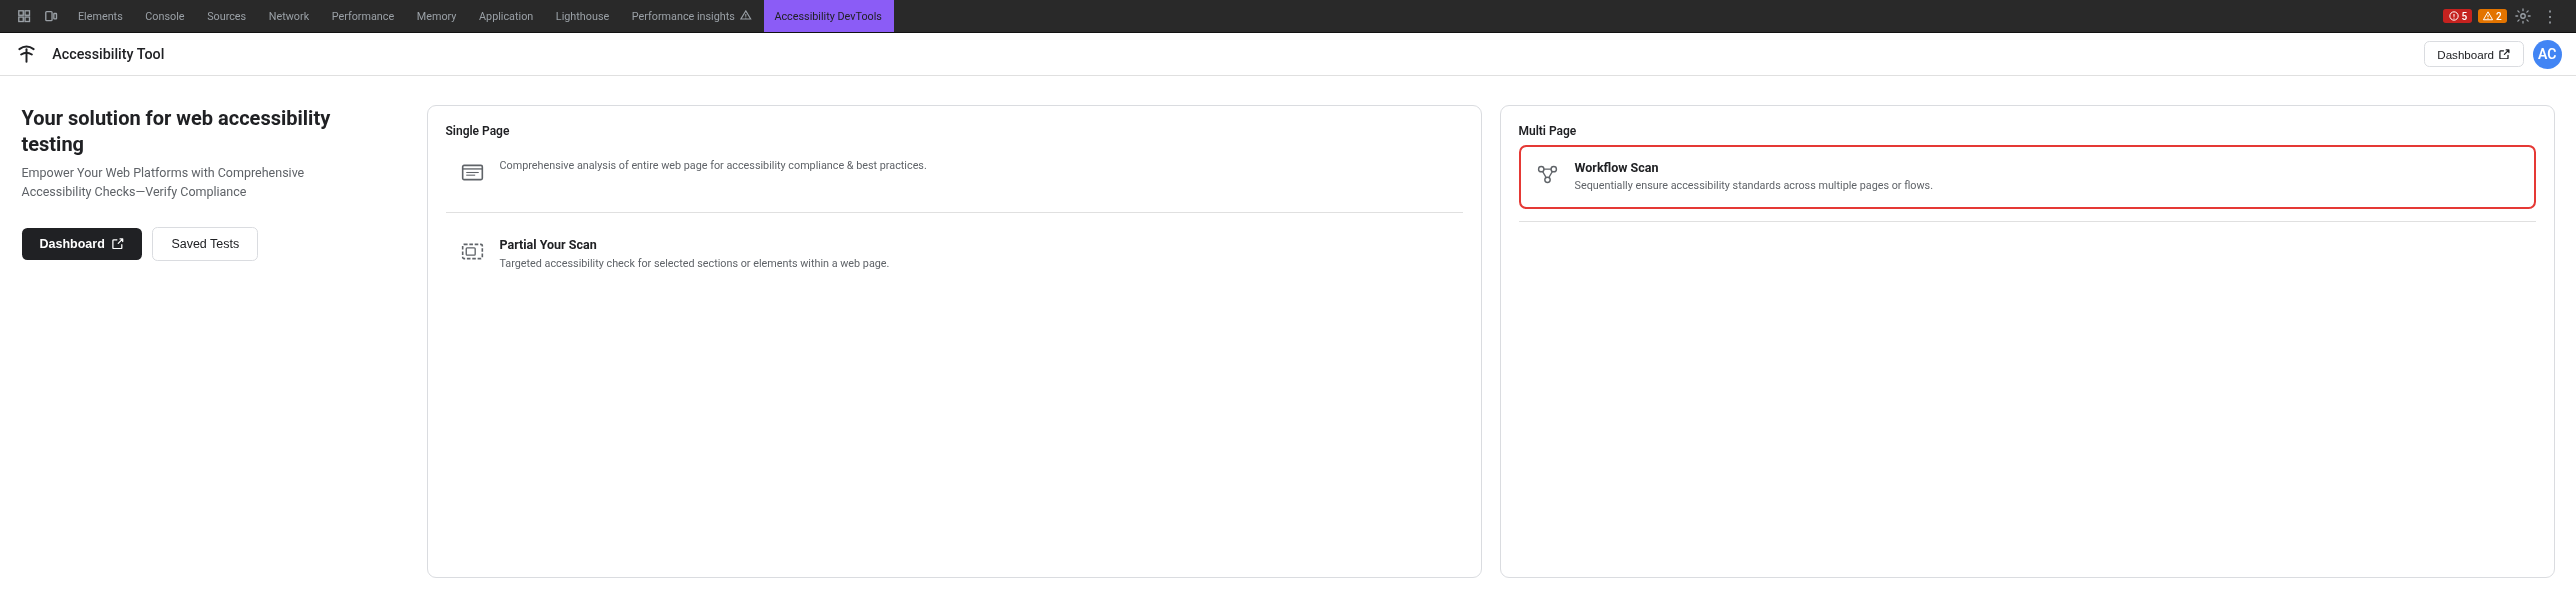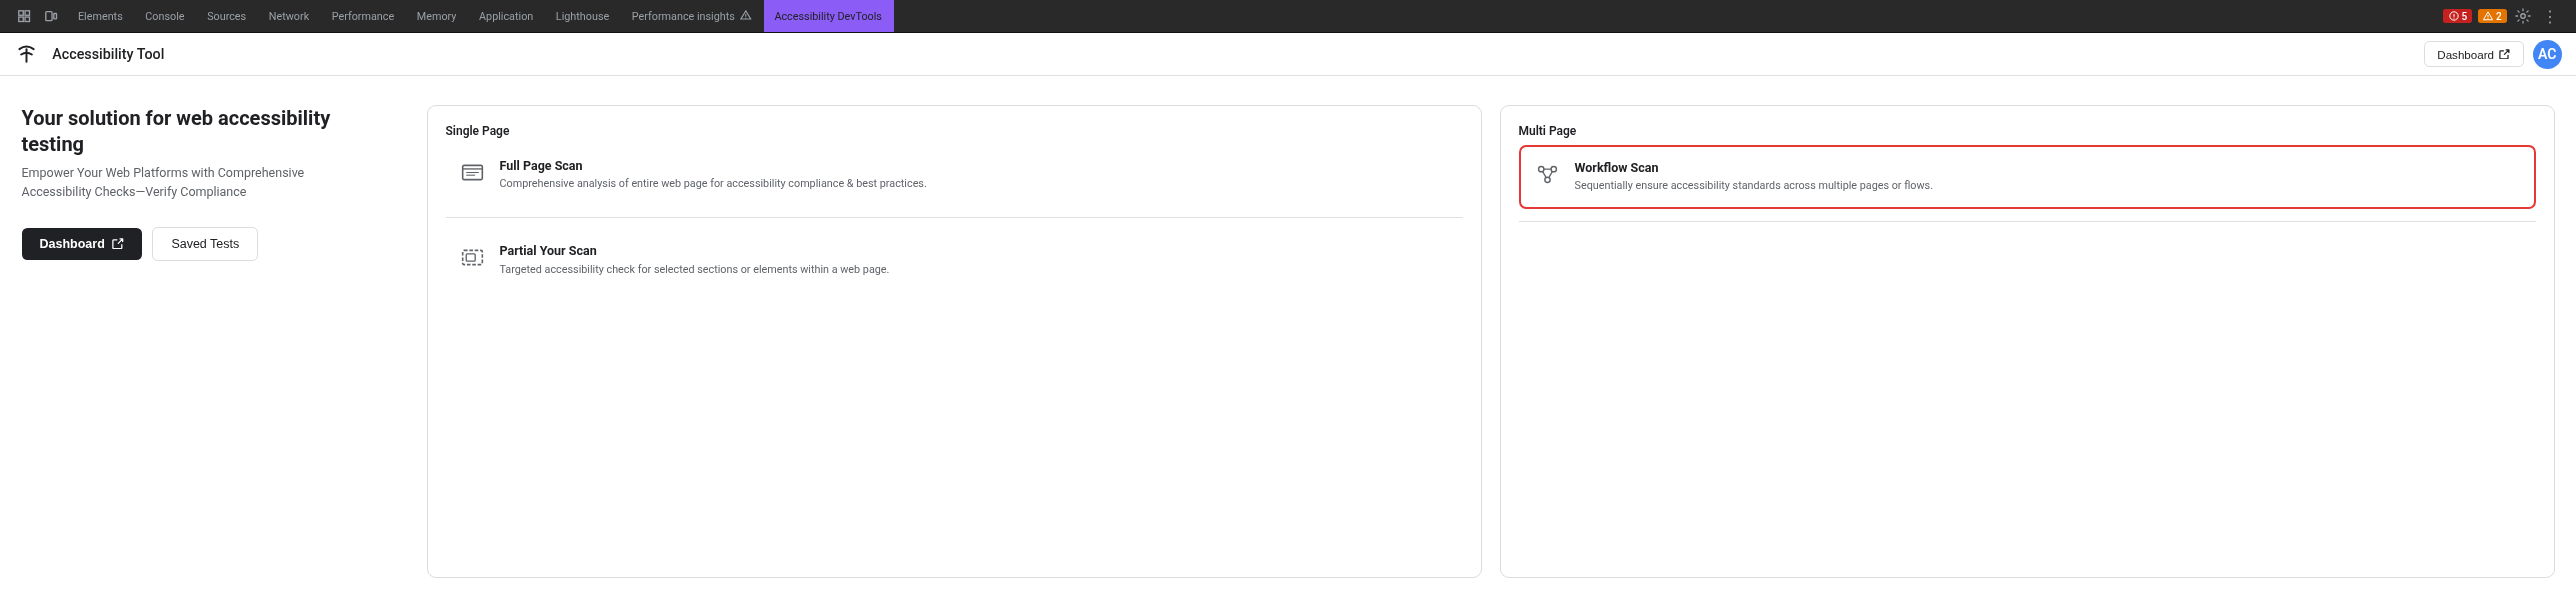--- a/index.html
+++ b/index.html
@@ -431,21 +431,20 @@
       <div class="scan-card">
         <div class="scan-icon">
           <svg width="25" height="25" viewBox="0 0 28 28" fill="none">
             <rect x="3" y="6" width="22" height="16" rx="1.5" stroke="#5f6368" stroke-width="1.8" fill="none"></rect>
             <line x1="3" y1="10" x2="25" y2="10" stroke="#5f6368" stroke-width="1.5"></line>
             <line x1="7" y1="14" x2="21" y2="14" stroke="#5f6368" stroke-width="1.2"></line>
             <line x1="7" y1="17" x2="17" y2="17" stroke="#5f6368" stroke-width="1.2"></line>
           </svg>
         </div>
         <div class="scan-info">
-          <div class="scan-name">Full Page Scan</div>
           <div class="scan-desc">Comprehensive analysis of entire web page for accessibility compliance &amp; best practices.</div>
         </div>
       </div>
 
       <div class="divider-line"></div>
 
       <div class="scan-card">
         <div class="scan-icon">
           <svg width="25" height="25" viewBox="0 0 28 28" fill="none">
             <rect x="3" y="6" width="22" height="16" rx="1.5" stroke="#5f6368" stroke-width="1.8" fill="none" stroke-dasharray="4 2"></rect>

